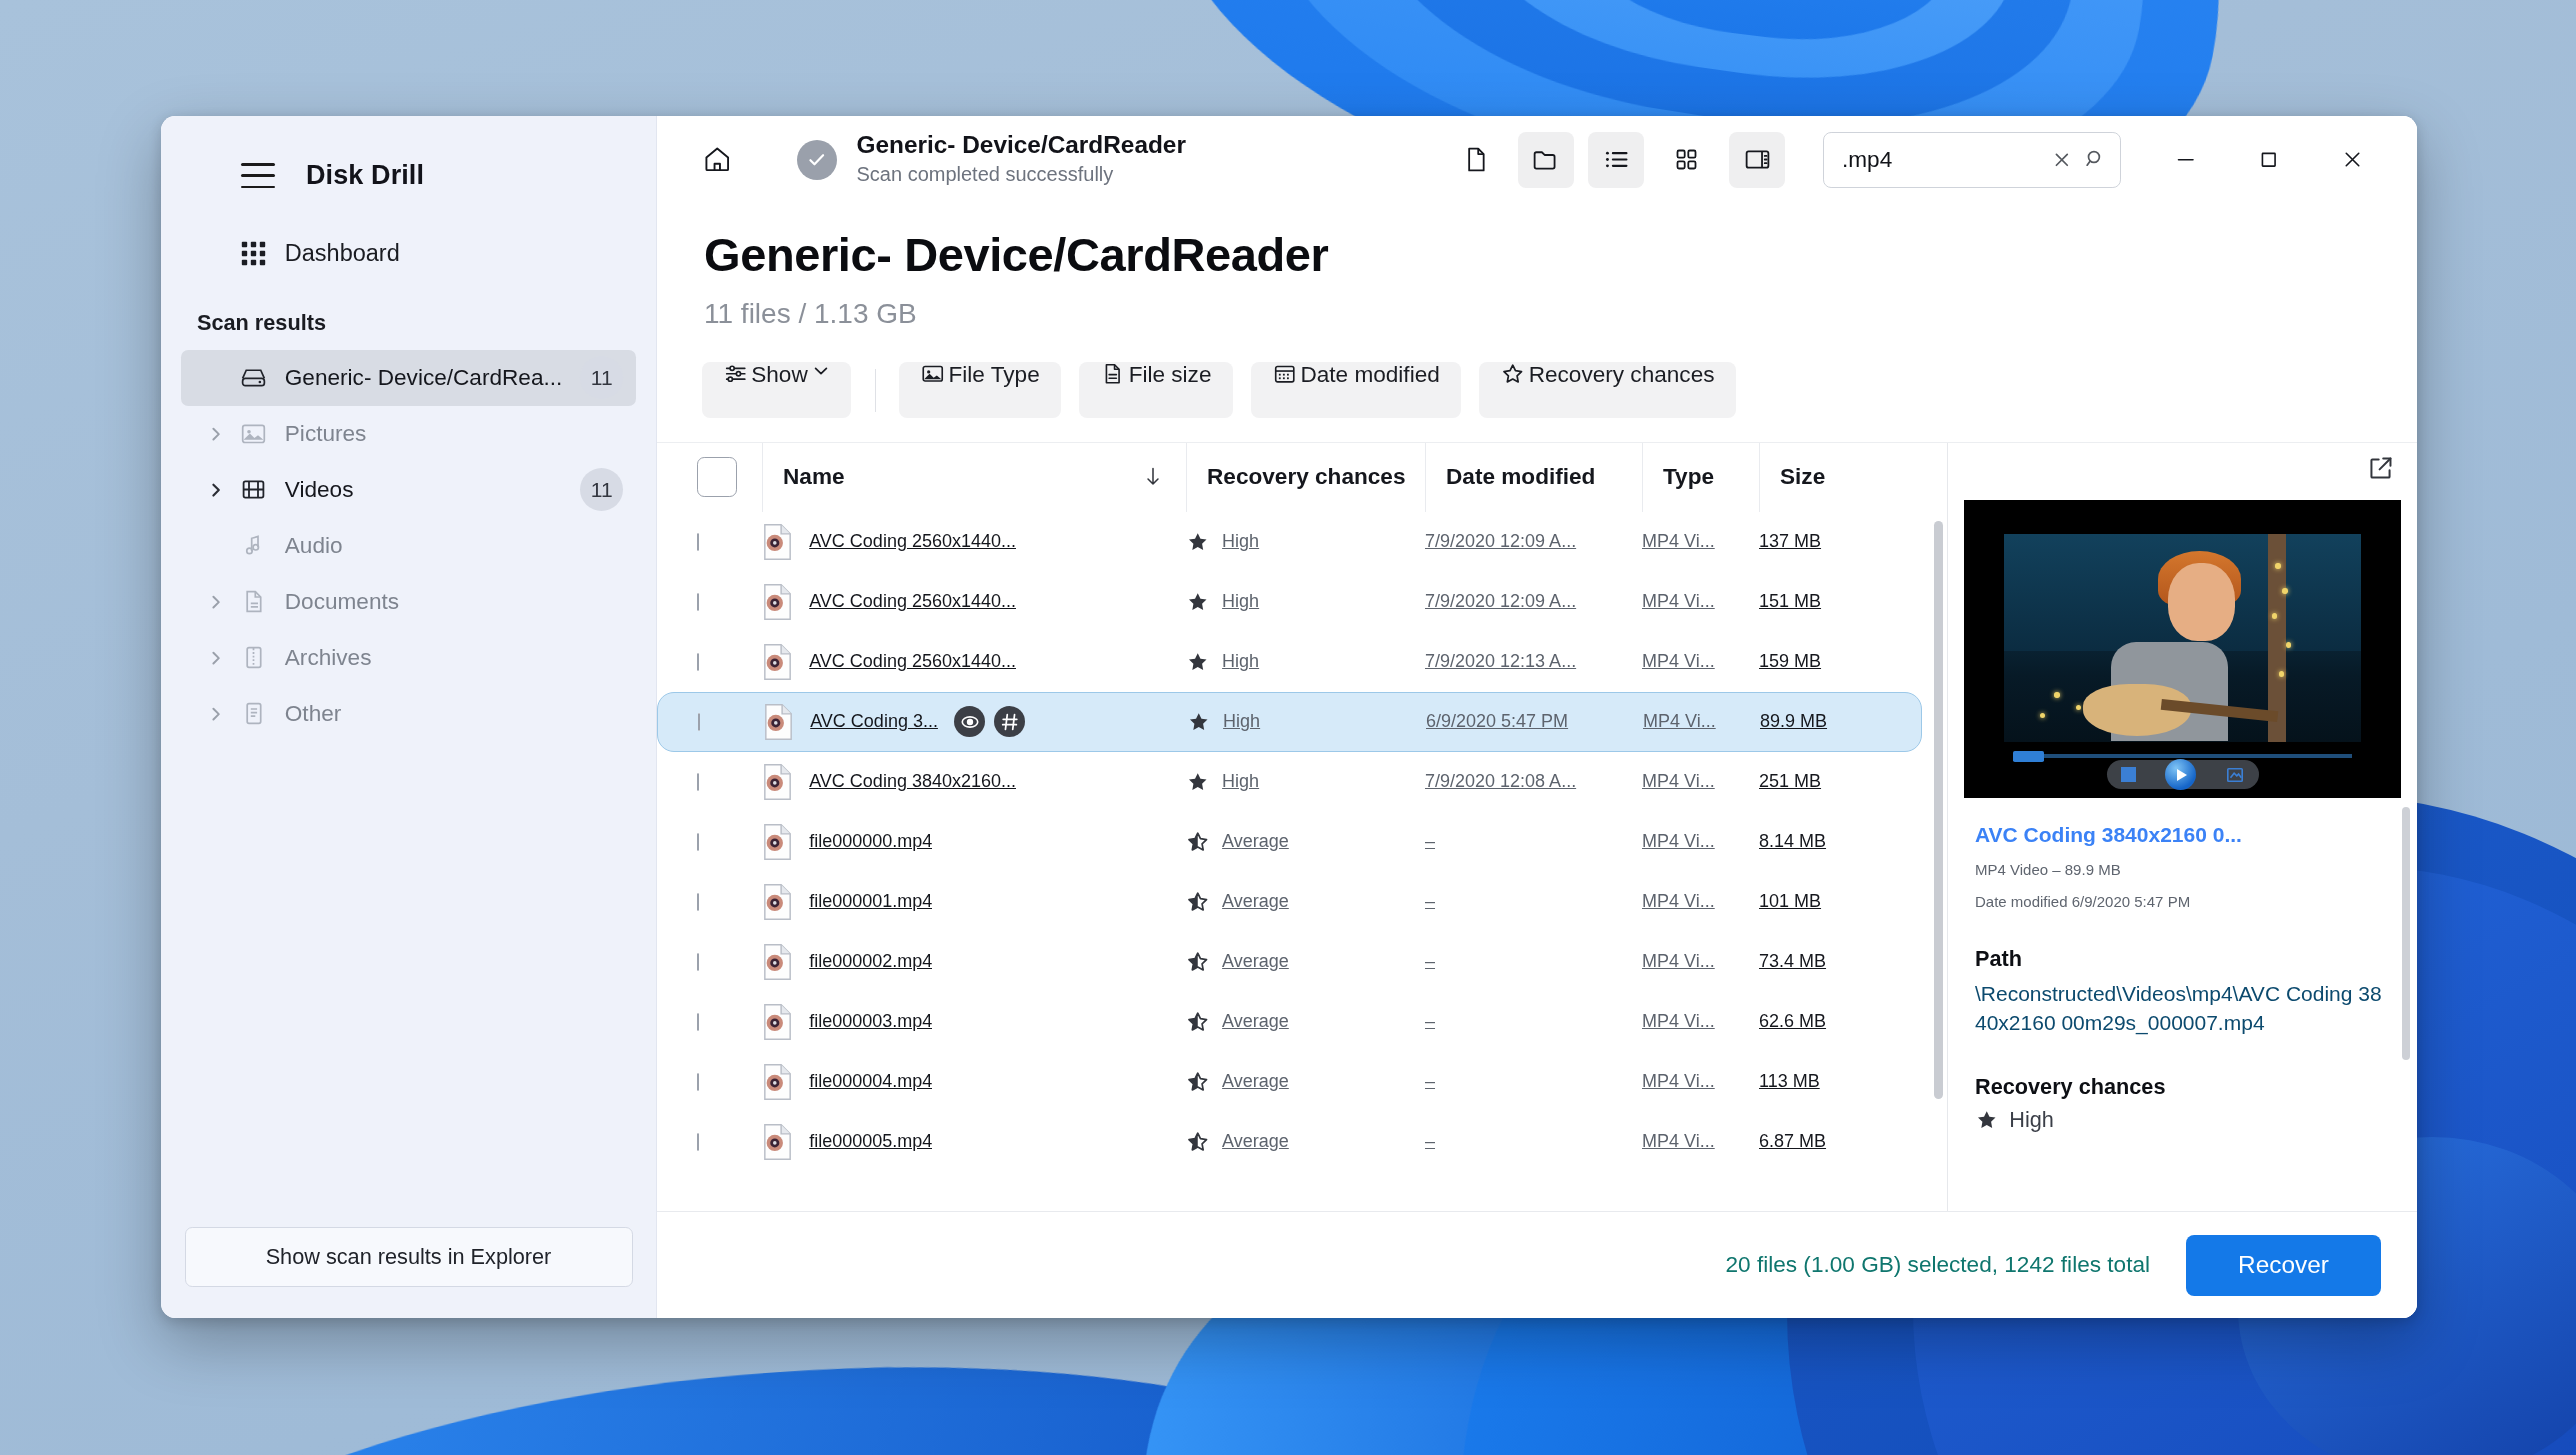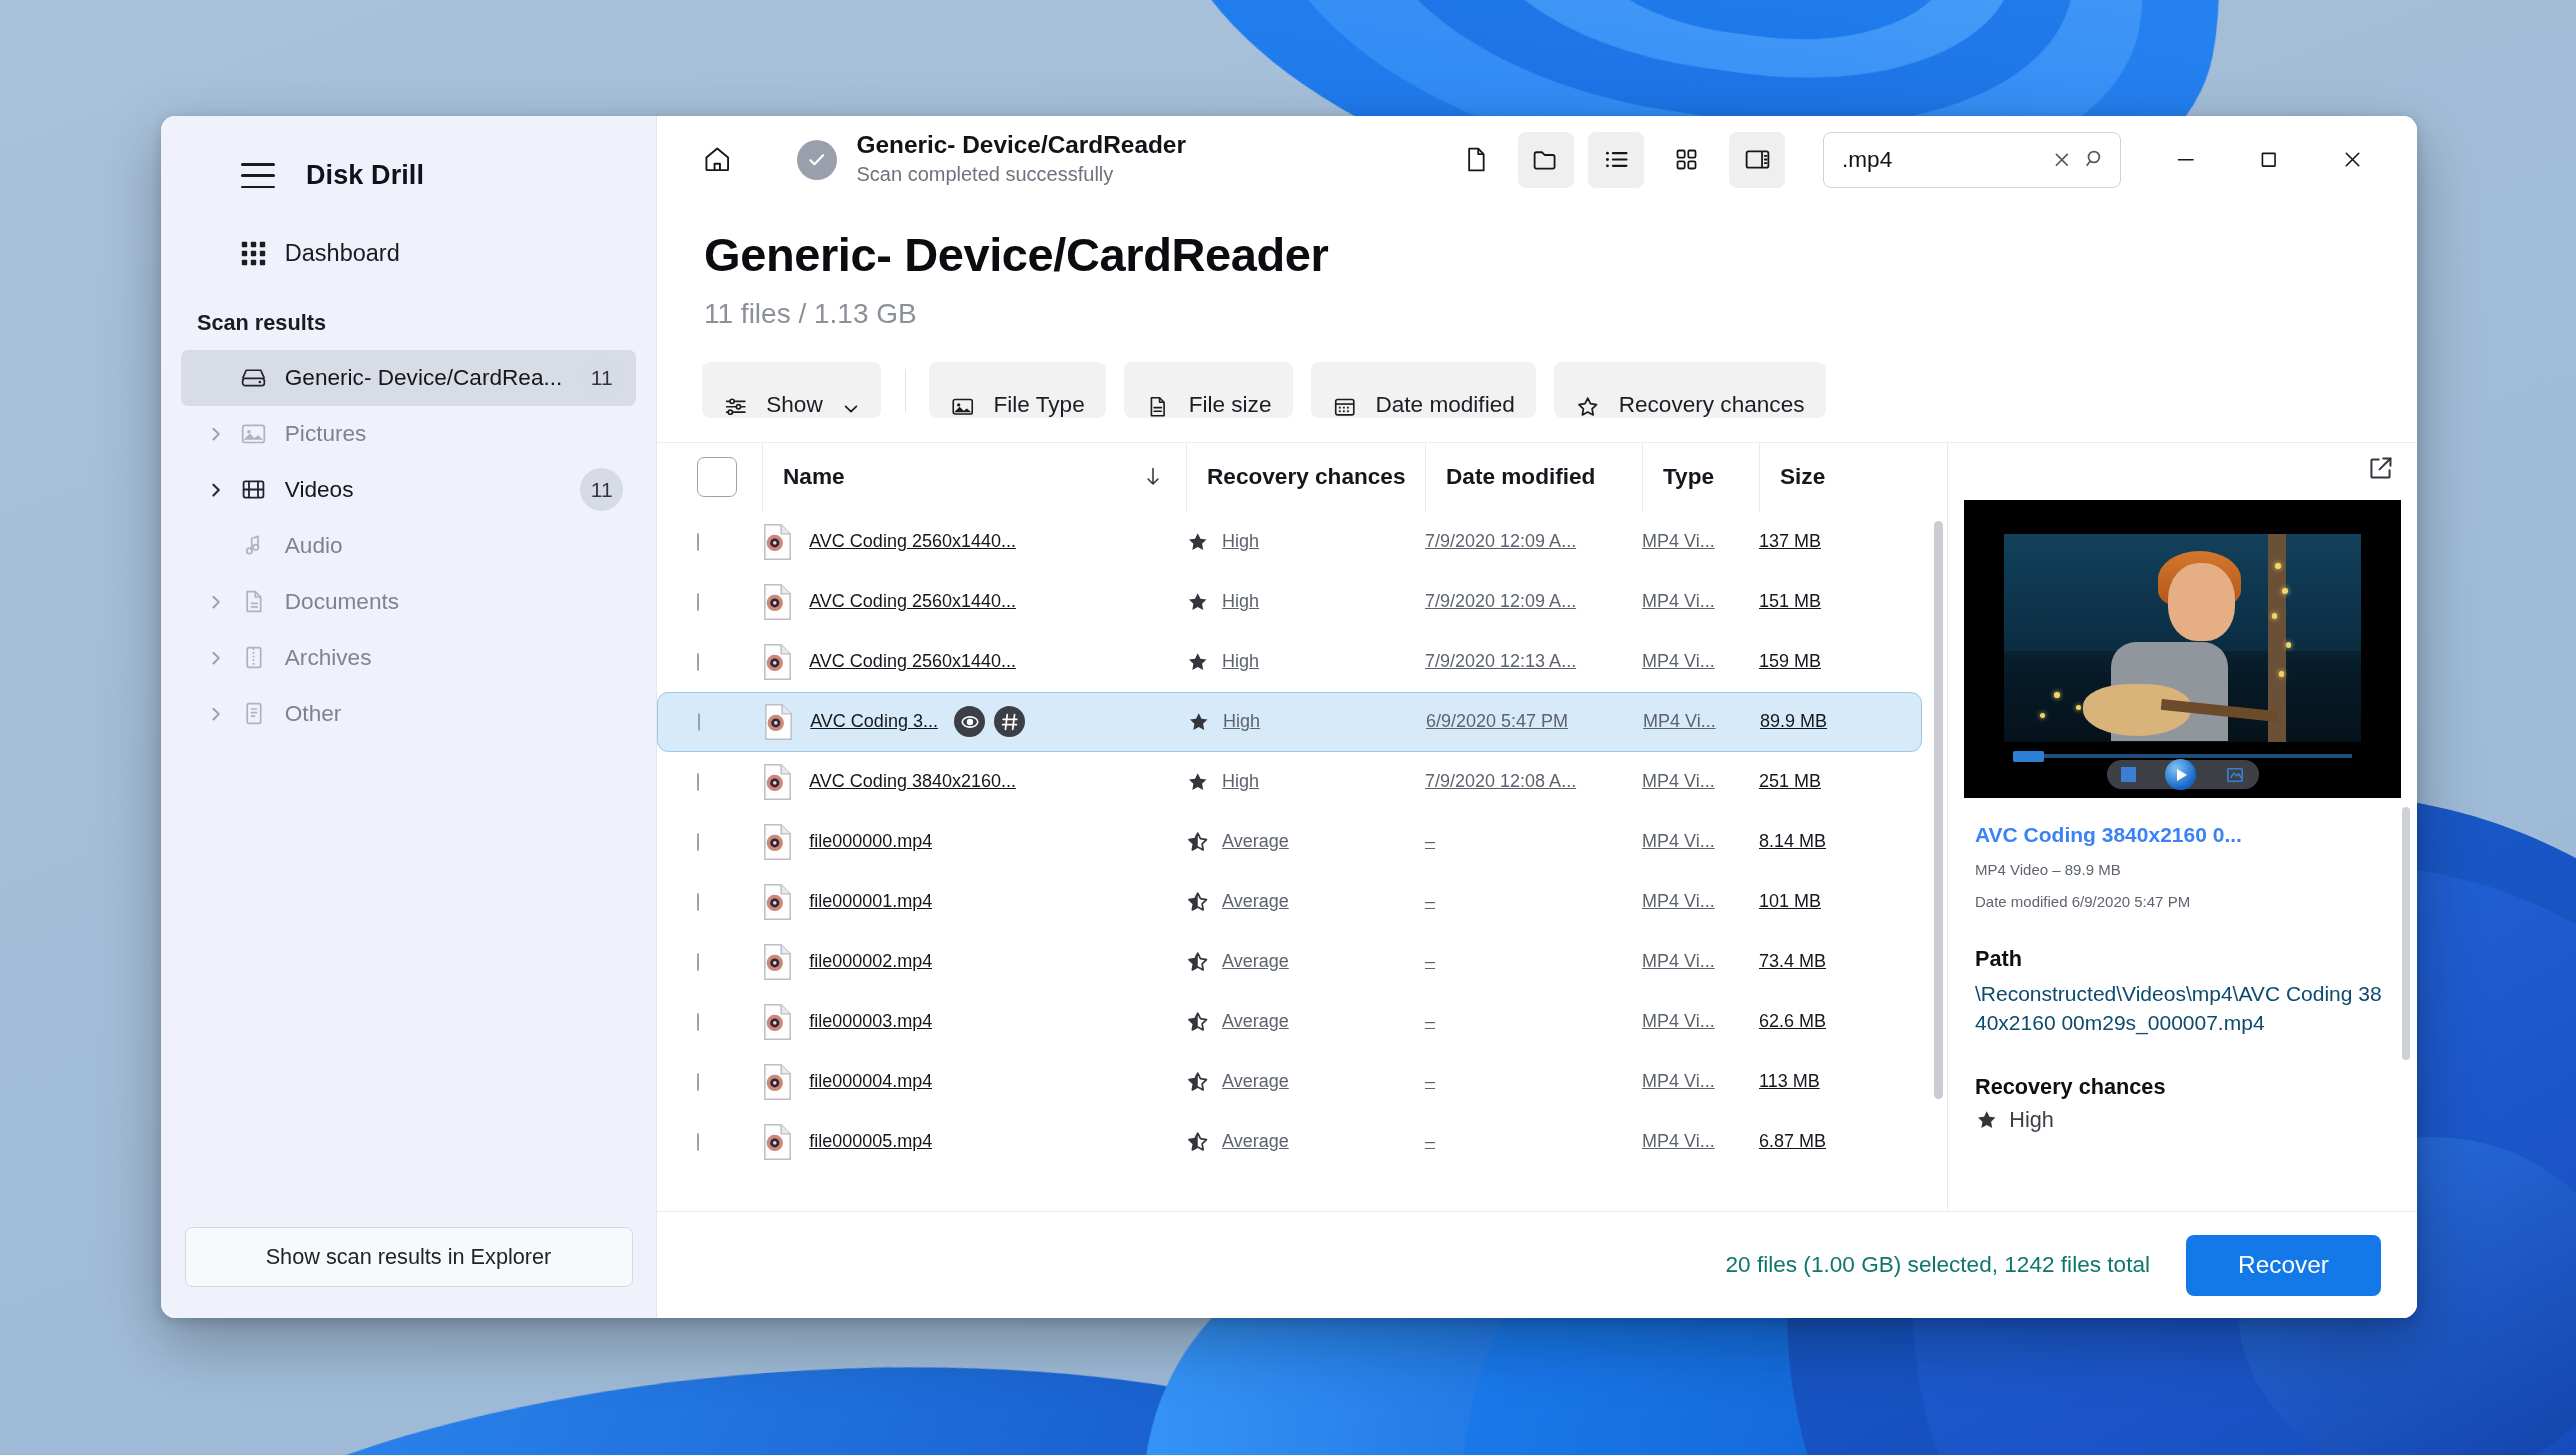--- a/index.html
+++ b/index.html
@@ -146,21 +146,21 @@
   }
   .win-ctrls { display: flex; align-items: center; margin-left: 23.5px; }
   .win-btn { width: 83px; height: 60px; display: flex; align-items: center; justify-content: center; cursor: pointer; }
 
   .page-head { padding: 23.5px 0 0 47px; }
   .page-title { font-size: 47px; font-weight: 700; color: #0b0c10; letter-spacing: -0.4px; }
   .page-meta { font-size: 28px; color: #8b9099; margin-top: 16.2px; }
 
   .filters { display: flex; align-items: center; gap: 0; padding: 32.5px 0 23.5px 45px; }
   .chip {
-    display: flex; align-items: flex-end; gap: 19px;
+    display: flex; align-items: flex-start; gap: 4px;
     height: 56px; padding: 0 21.7px; border-radius: 8.1px;
     background: #f2f2f3; font-size: 22.6px; color: #1b1d23; cursor: pointer;
     white-space: nowrap;
   }
   .chip + .chip { margin-left: 18px; }
   .chip-div { width: 0.9px; height: 43px; background: #dfe1e6; margin: 0 23.5px; }
 
   
   .content { flex: 1; display: flex; min-height: 0; border-top: 0.9px solid #eceef1; }
   .table-wrap { flex: 1; min-width: 0; display: flex; flex-direction: column; border-right: 0.9px solid #e6e8ec; position: relative; }
@@ -179,21 +179,21 @@
   }
   .thead .th.first { border-left: 0; padding-left: 0; }
   .thead .th.name { justify-content: space-between; padding-right: 23.5px; }
 
   .chk {
     width: 40px; height: 40px; border-radius: 7.2px;
     border: 1.8px solid #9ba1ac; background: #fff; cursor: pointer;
   }
 
   .trow { height: 60px; cursor: pointer; }
-  .trow.selected { background: #d6eaf9; border: 0.9px solid #9cc8e8; border-radius: 11px; margin-right: 25px; }
+  .trow.selected { background: #d6eaf9; border: 0.9px solid #9cc8e8; border-radius: 17px; margin-right: 25px; }
   .cell { font-size: 18px; color: #5d636d; white-space: nowrap; overflow: hidden; text-overflow: ellipsis; padding-right: 12.6px; text-decoration: underline; }
   .cell.name { display: flex; align-items: center; gap: 16.2px; color: #14161c; padding-right: 7.2px; }
   .cell.name .fname { overflow: hidden; text-overflow: ellipsis; white-space: nowrap; }
   .cell.rec { display: flex; align-items: center; gap: 12.6px; color: #5d636d; }
   .cell.dark { color: #15171d; }
   .row-badges { display: flex; align-items: center; gap: 9px; flex: 0 0 auto; }
   .rbadge { width: 31px; height: 31px; border-radius: 50%; background: #3c3f46; display:flex; align-items:center; justify-content:center; }
 
   
   .ficon { width: 31px; height: 38px; flex: 0 0 31px; position: relative; }

